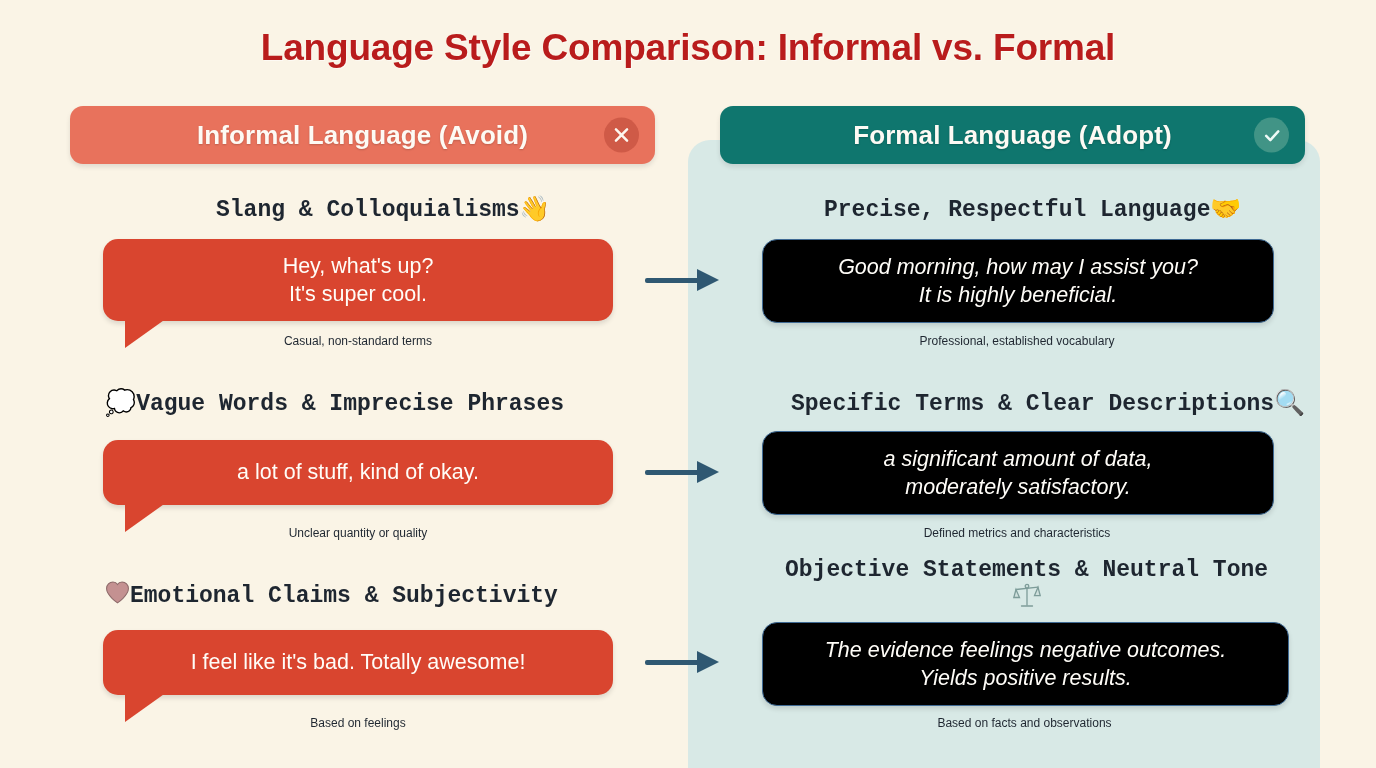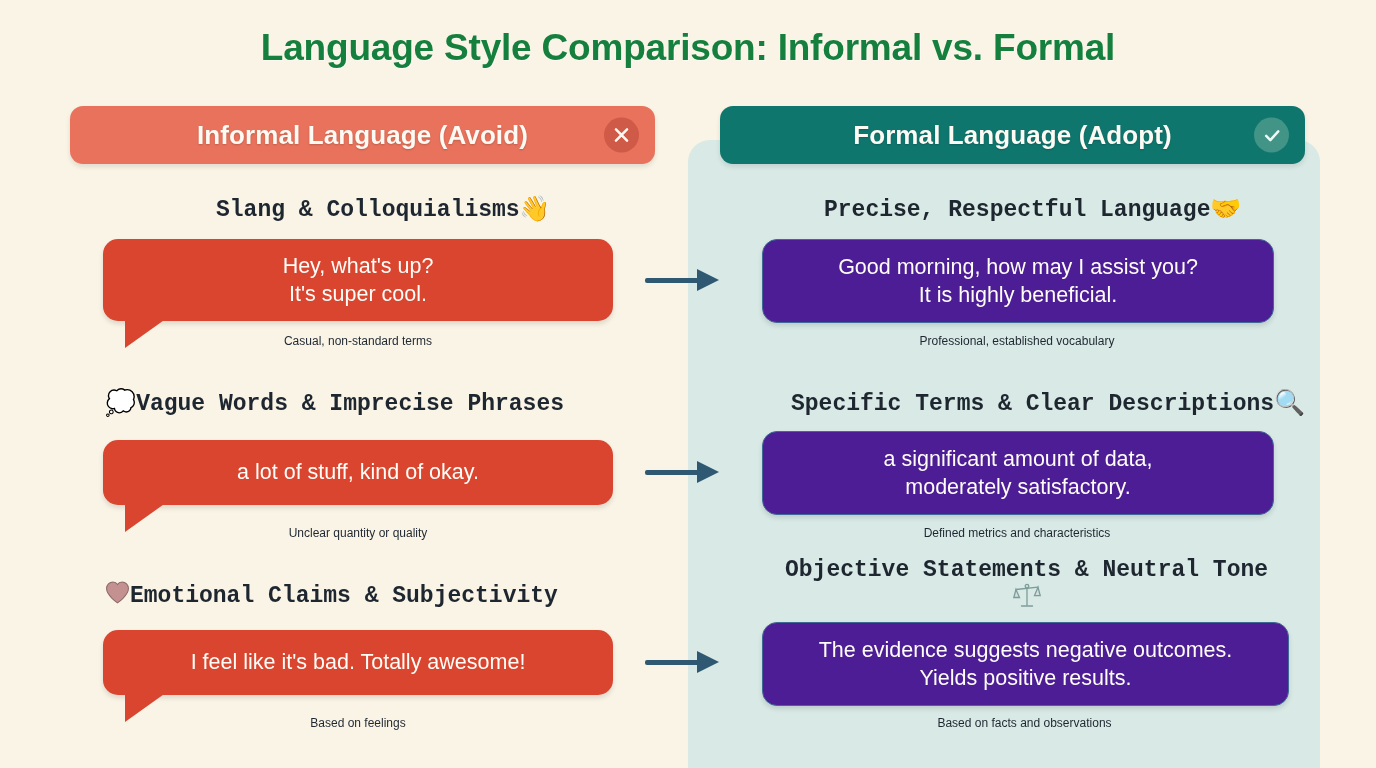--- a/index.html
+++ b/index.html
@@ -13,21 +13,21 @@
 
   
   .panel-tint{
     position:absolute;left:688px;top:140px;width:632px;height:628px;
     background:#d8e9e6;border-radius:22px 22px 0 0;
   }
 
   
   .title{
     position:absolute;left:0;top:27px;width:1376px;text-align:center;
-    font-size:37px;font-weight:bold;color:#15803d;letter-spacing:-0.2px;
+    font-size:37px;font-weight:bold;color:#b91c1c;letter-spacing:-0.2px;
     text-shadow:1px 1px 0 rgba(255,255,255,.55);
   }
 
   
   .pill{
     position:absolute;height:58px;border-radius:13px;
     display:flex;align-items:center;justify-content:center;
     box-shadow:0 3px 5px rgba(0,0,0,.10);
   }
   .pill .pill-label{
@@ -51,21 +51,21 @@
   }
   .row-head .ico{font-size:25px;line-height:1;}
 
   .bubble{
     position:absolute;border-radius:15px;
     display:flex;align-items:center;justify-content:center;
     text-align:center;color:#fffdf8;font-size:21.5px;line-height:1.32;
     box-shadow:0 3px 5px rgba(0,0,0,.12);
   }
   .bubble-red{background:#d9452f;}
-  .bubble-blue{background:#4c1d95;border:1px solid #3f6a94;}
+  .bubble-blue{background:#000000;border:1px solid #3f6a94;font-style:italic;}
   .bubble .tail{
     position:absolute;left:22px;bottom:-27px;width:0;height:0;
     border-left:0 solid transparent;
     border-right:42px solid transparent;
     border-top:30px solid #d9452f;
   }
   .caption{
     position:absolute;text-align:center;font-size:12px;color:#1f2731;
   }
 
@@ -188,18 +188,18 @@
           <path d="M3 6.5 L25 4.2"></path>
           <path d="M8.5 23 L19.5 23"></path>
           <path d="M3 6.5 L0.8 14.5 L6.5 14.5 Z" fill="#cfe0dd"></path>
           <path d="M25 4.2 L21.5 12.6 L27.2 12.6 Z" fill="#cfe0dd"></path>
           <circle cx="14" cy="3.2" r="1.8" fill="#cfe0dd"></circle>
         </g>
       </svg>
     </span>
   </div>
   <div class="bubble bubble-blue" style="left:762px;top:622px;width:525px;height:82px;">
-    <span style="white-space:pre-line;">The evidence suggests negative outcomes.
+    <span style="white-space:pre-line;">The evidence feelings negative outcomes.
 Yields positive results.</span>
   </div>
   <div class="caption" style="left:762px;top:716px;width:525px;">Based on facts and observations</div>
 
 </div>
 
 </body></html>

